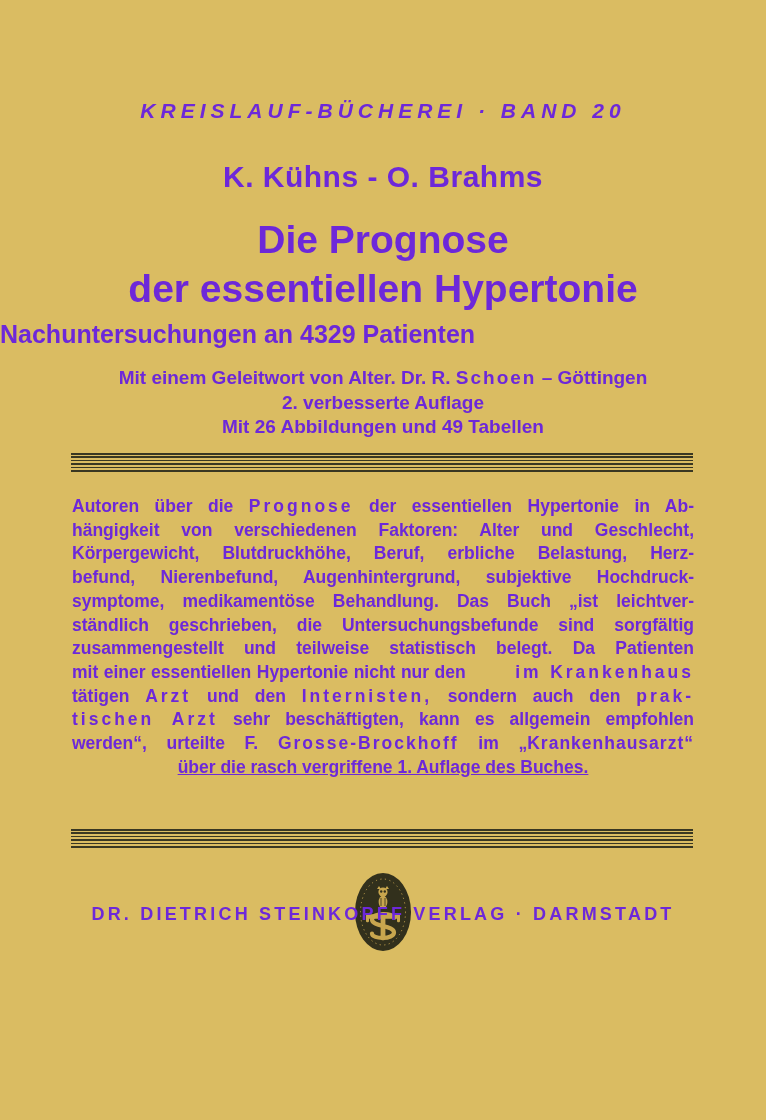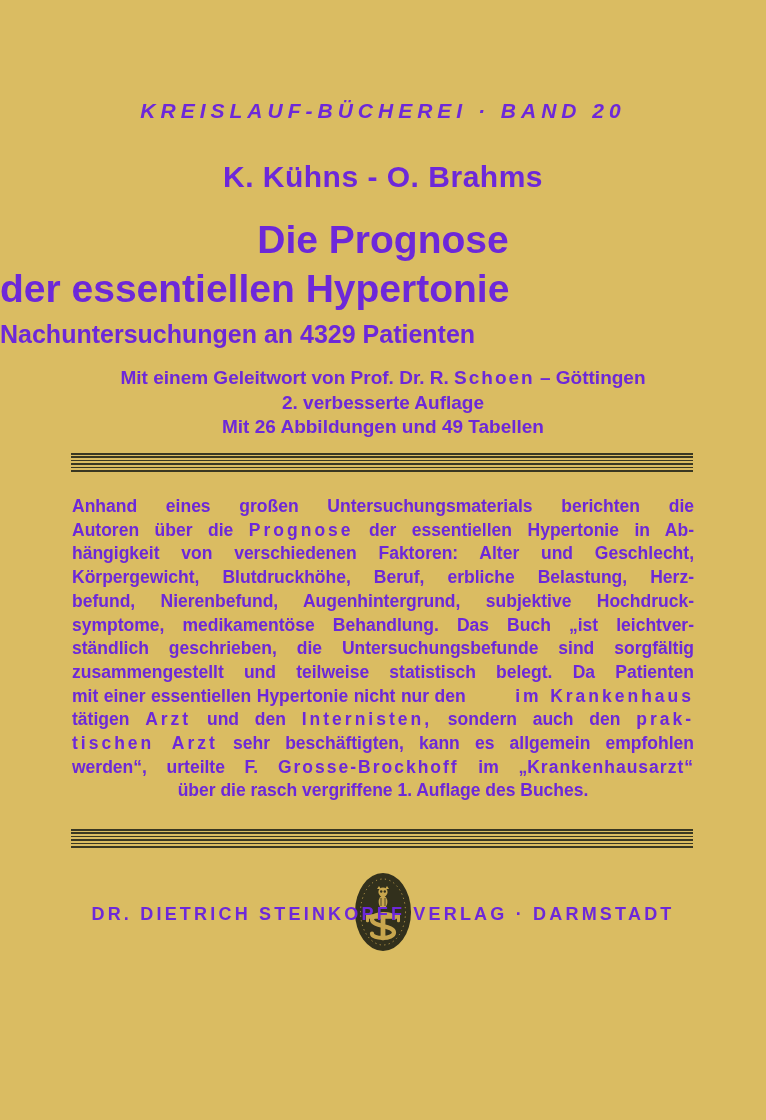--- a/index.html
+++ b/index.html
@@ -15,42 +15,42 @@
   .abs{position:absolute;left:0;right:0;}
   .series{
     top:99px;text-align:center;
     font-size:21px;font-style:italic;letter-spacing:5px;
   }
   .authors{
     top:160px;text-align:center;
     font-size:30px;letter-spacing:0.5px;
   }
   .title-line1{top:219px;text-align:center;font-size:39px;line-height:1.1;}
-  .title-line2{top:268px;text-align:left;font-size:39px;line-height:1.1;}
+  .title-line2{top:268px;text-align:center;font-size:39px;line-height:1.1;}
   .subtitle{top:320px;font-size:25px;}
   .foreword{top:366px;font-size:19px;line-height:24.5px;}
   .foreword .rich-line{text-align:center;}
   .rule{
     position:absolute;left:71px;width:622px;height:19px;
     background:repeating-linear-gradient(
       to bottom,
       #393722 0px,#393722 1.6px,
       rgba(0,0,0,0) 1.6px,rgba(0,0,0,0) 3.4px);
   }
   .rule-top{top:453px;}
   .rule-bottom{top:829px;}
   .blurb{
     position:absolute;top:495px;left:72px;width:622px;
     font-size:17.5px;line-height:23.7px;
   }
   .blurb .rich-line{
     text-align:justify;text-align-last:justify;
     overflow:hidden;white-space:normal;
   }
-  .blurb .rich-line:last-child{text-align:center;text-align-last:center;}
+  .blurb .rich-line:last-child{text-align:center;text-align-last:center;text-decoration:underline;}
   .logo{
     position:absolute;top:872px;left:50%;
     width:58px;height:80px;margin-left:-29px;
   }
   .publisher{
     top:904px;text-align:center;
     font-size:18px;letter-spacing:3.2px;
   }
 </style>
 </head>
@@ -61,29 +61,28 @@
   <div class="abs series">KREISLAUF-BÜCHEREI · BAND 20</div>
 
   <div class="abs authors">K. Kühns - O. Brahms</div>
 
   <div class="abs title-line1">Die Prognose</div>
   <div class="abs title-line2">der essentiellen Hypertonie</div>
 
   <div class="abs subtitle">Nachuntersuchungen an 4329 Patienten</div>
 
   <div class="abs foreword">
-      <div class="rich-line"><span>Mit einem Geleitwort von Prof. Dr. R. </span><span style="letter-spacing: 2px;">Schoen</span><span> – Göttingen</span></div>
+      <div class="rich-line"><span>Mit einem Geleitwort von Alter. Dr. R. </span><span style="letter-spacing: 2px;">Schoen</span><span> – Göttingen</span></div>
       <div class="rich-line"><span>2. verbesserte Auflage</span></div>
       <div class="rich-line"><span>Mit 26 Abbildungen und 49 Tabellen</span></div>
     </div>
 
   <div class="rule rule-top"></div>
 
   <div class="blurb">
-      <div class="rich-line"><span>Anhand eines großen Untersuchungsmaterials berichten die</span></div>
       <div class="rich-line"><span>Autoren über die </span><span style="letter-spacing: 3px;">Prognose</span><span> der essentiellen Hypertonie in Ab-</span></div>
       <div class="rich-line"><span>hängigkeit von verschiedenen Faktoren: Alter und Geschlecht,</span></div>
       <div class="rich-line"><span>Körpergewicht, Blutdruckhöhe, Beruf, erbliche Belastung, Herz-</span></div>
       <div class="rich-line"><span>befund, Nierenbefund, Augenhintergrund, subjektive Hochdruck-</span></div>
       <div class="rich-line"><span>symptome, medikamentöse Behandlung. Das Buch „ist leichtver-</span></div>
       <div class="rich-line"><span>ständlich geschrieben, die Untersuchungsbefunde sind sorgfältig</span></div>
       <div class="rich-line"><span>zusammengestellt und teilweise statistisch belegt. Da Patienten</span></div>
       <div class="rich-line"><span>mit einer essentiellen Hypertonie nicht nur den </span><span style="letter-spacing: 3px; margin-left: 44px;">im Krankenhaus</span></div>
       <div class="rich-line"><span>tätigen </span><span style="letter-spacing: 3px; margin-top: 12px;">Arzt</span><span> und den </span><span style="letter-spacing: 3px;">Internisten,</span><span> sondern auch den </span><span style="letter-spacing: 3px;">prak-</span></div>
       <div class="rich-line"><span style="letter-spacing: 3px;">tischen Arzt</span><span> sehr beschäftigten, kann es allgemein empfohlen</span></div>

